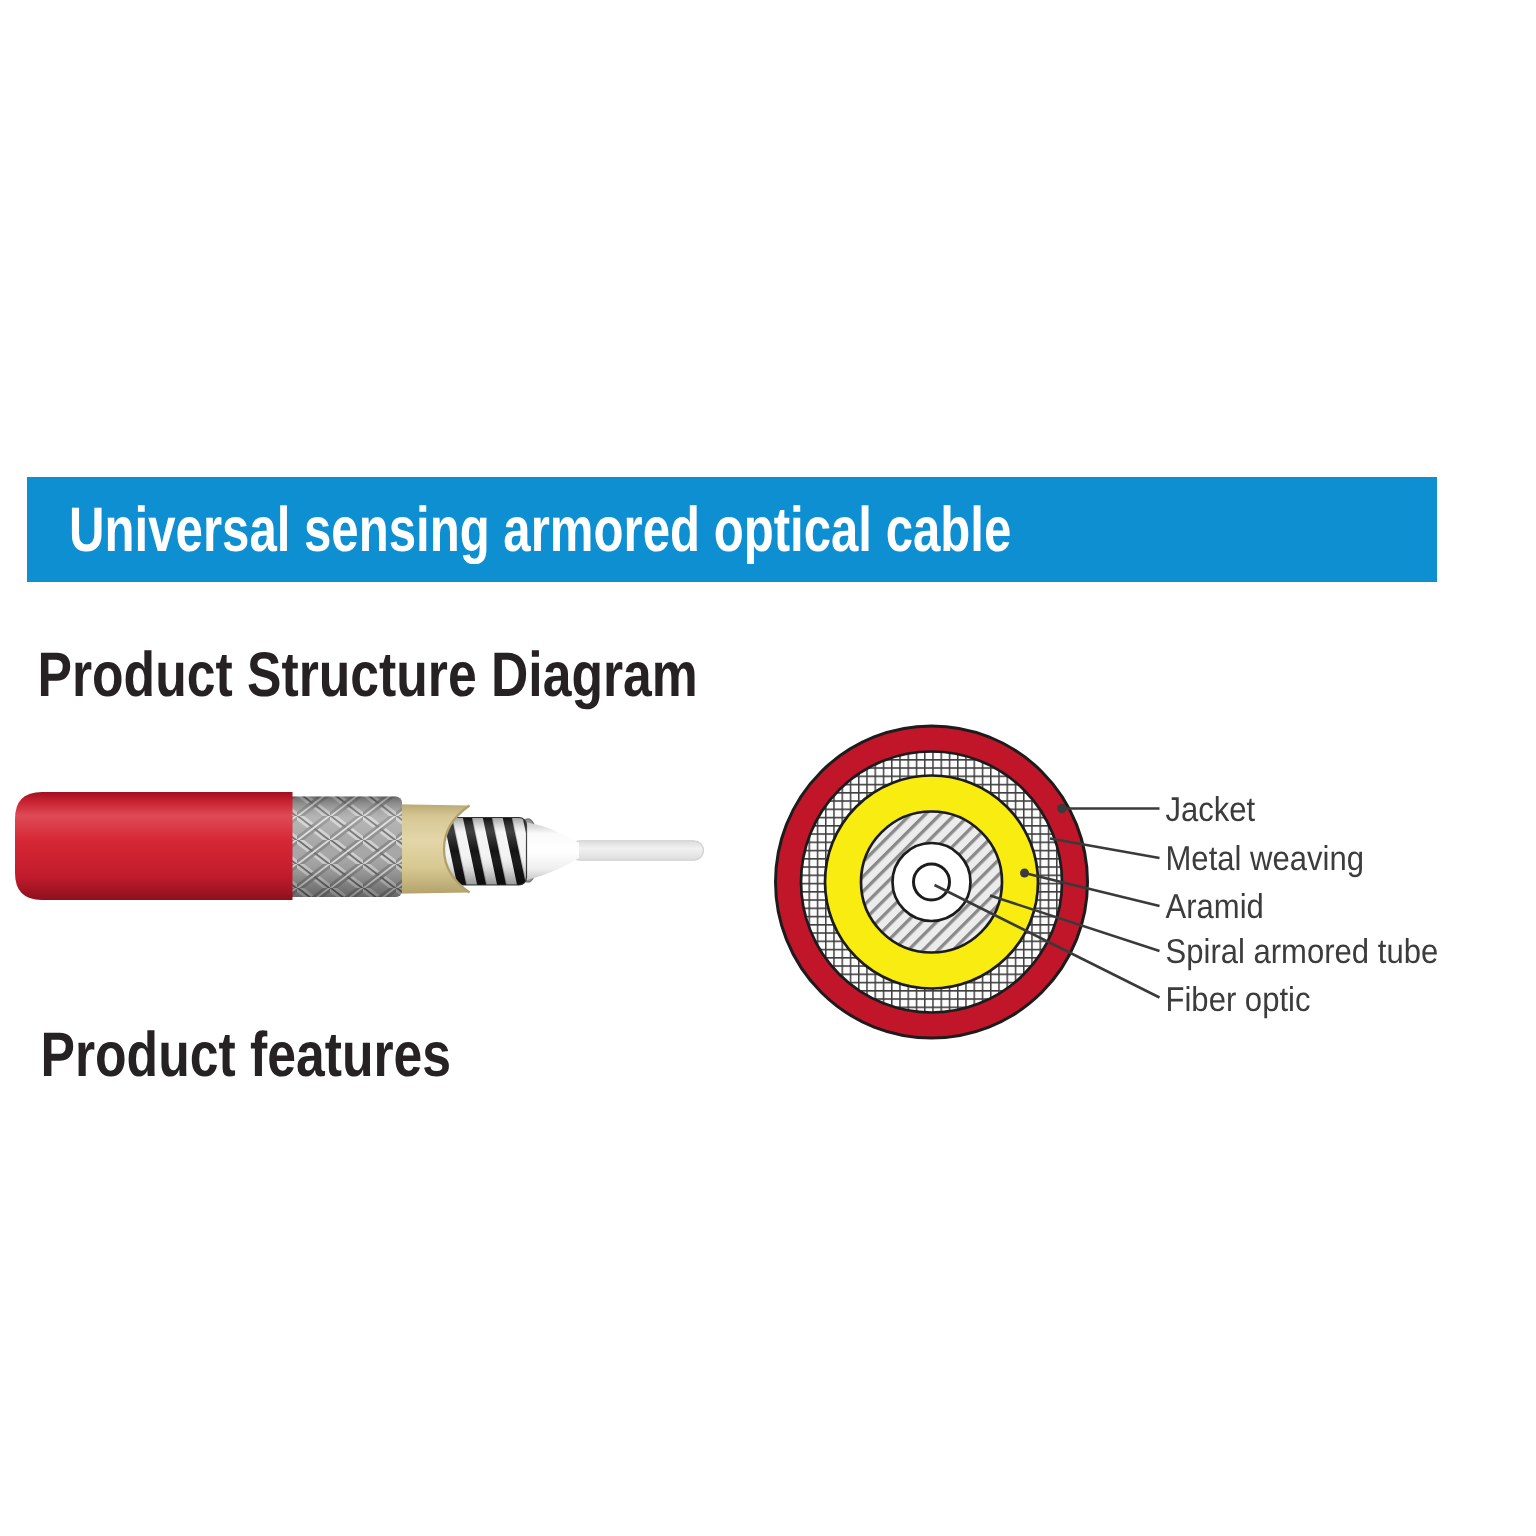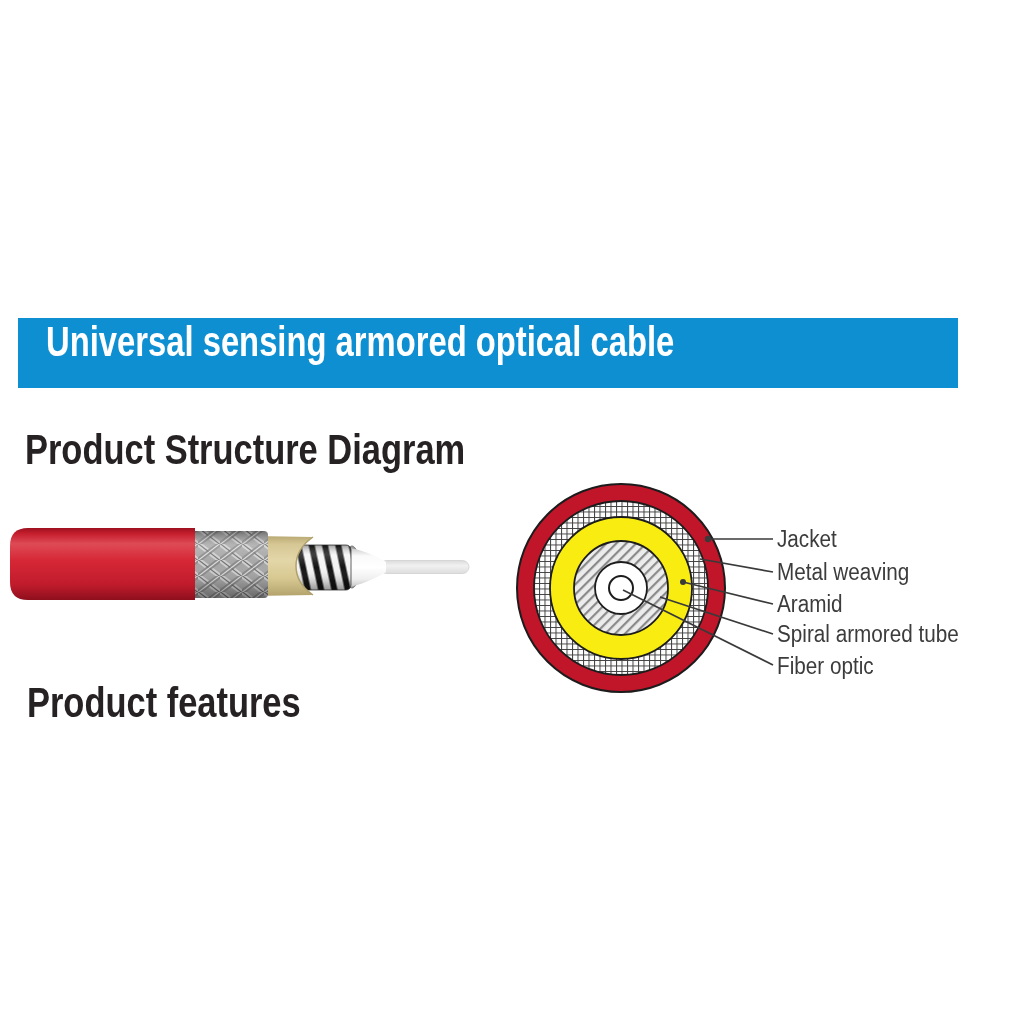--- a/index.html
+++ b/index.html
@@ -18,21 +18,21 @@
     background: #ffffff;
   }
   .banner {
     position: absolute;
     left: 18px;
     top: 318px;
     width: 940px;
     height: 70px;
     background: #0E8FD2;
     display: flex;
-    align-items: flex-start;
+    align-items: center;
   }
   .banner-text {
     display: inline-block;
     padding-left: 36px;
     font-size: 42px;
     font-weight: bold;
     color: #FFFFFF;
     white-space: nowrap;
     transform: scaleX(0.78);
     transform-origin: left center;

